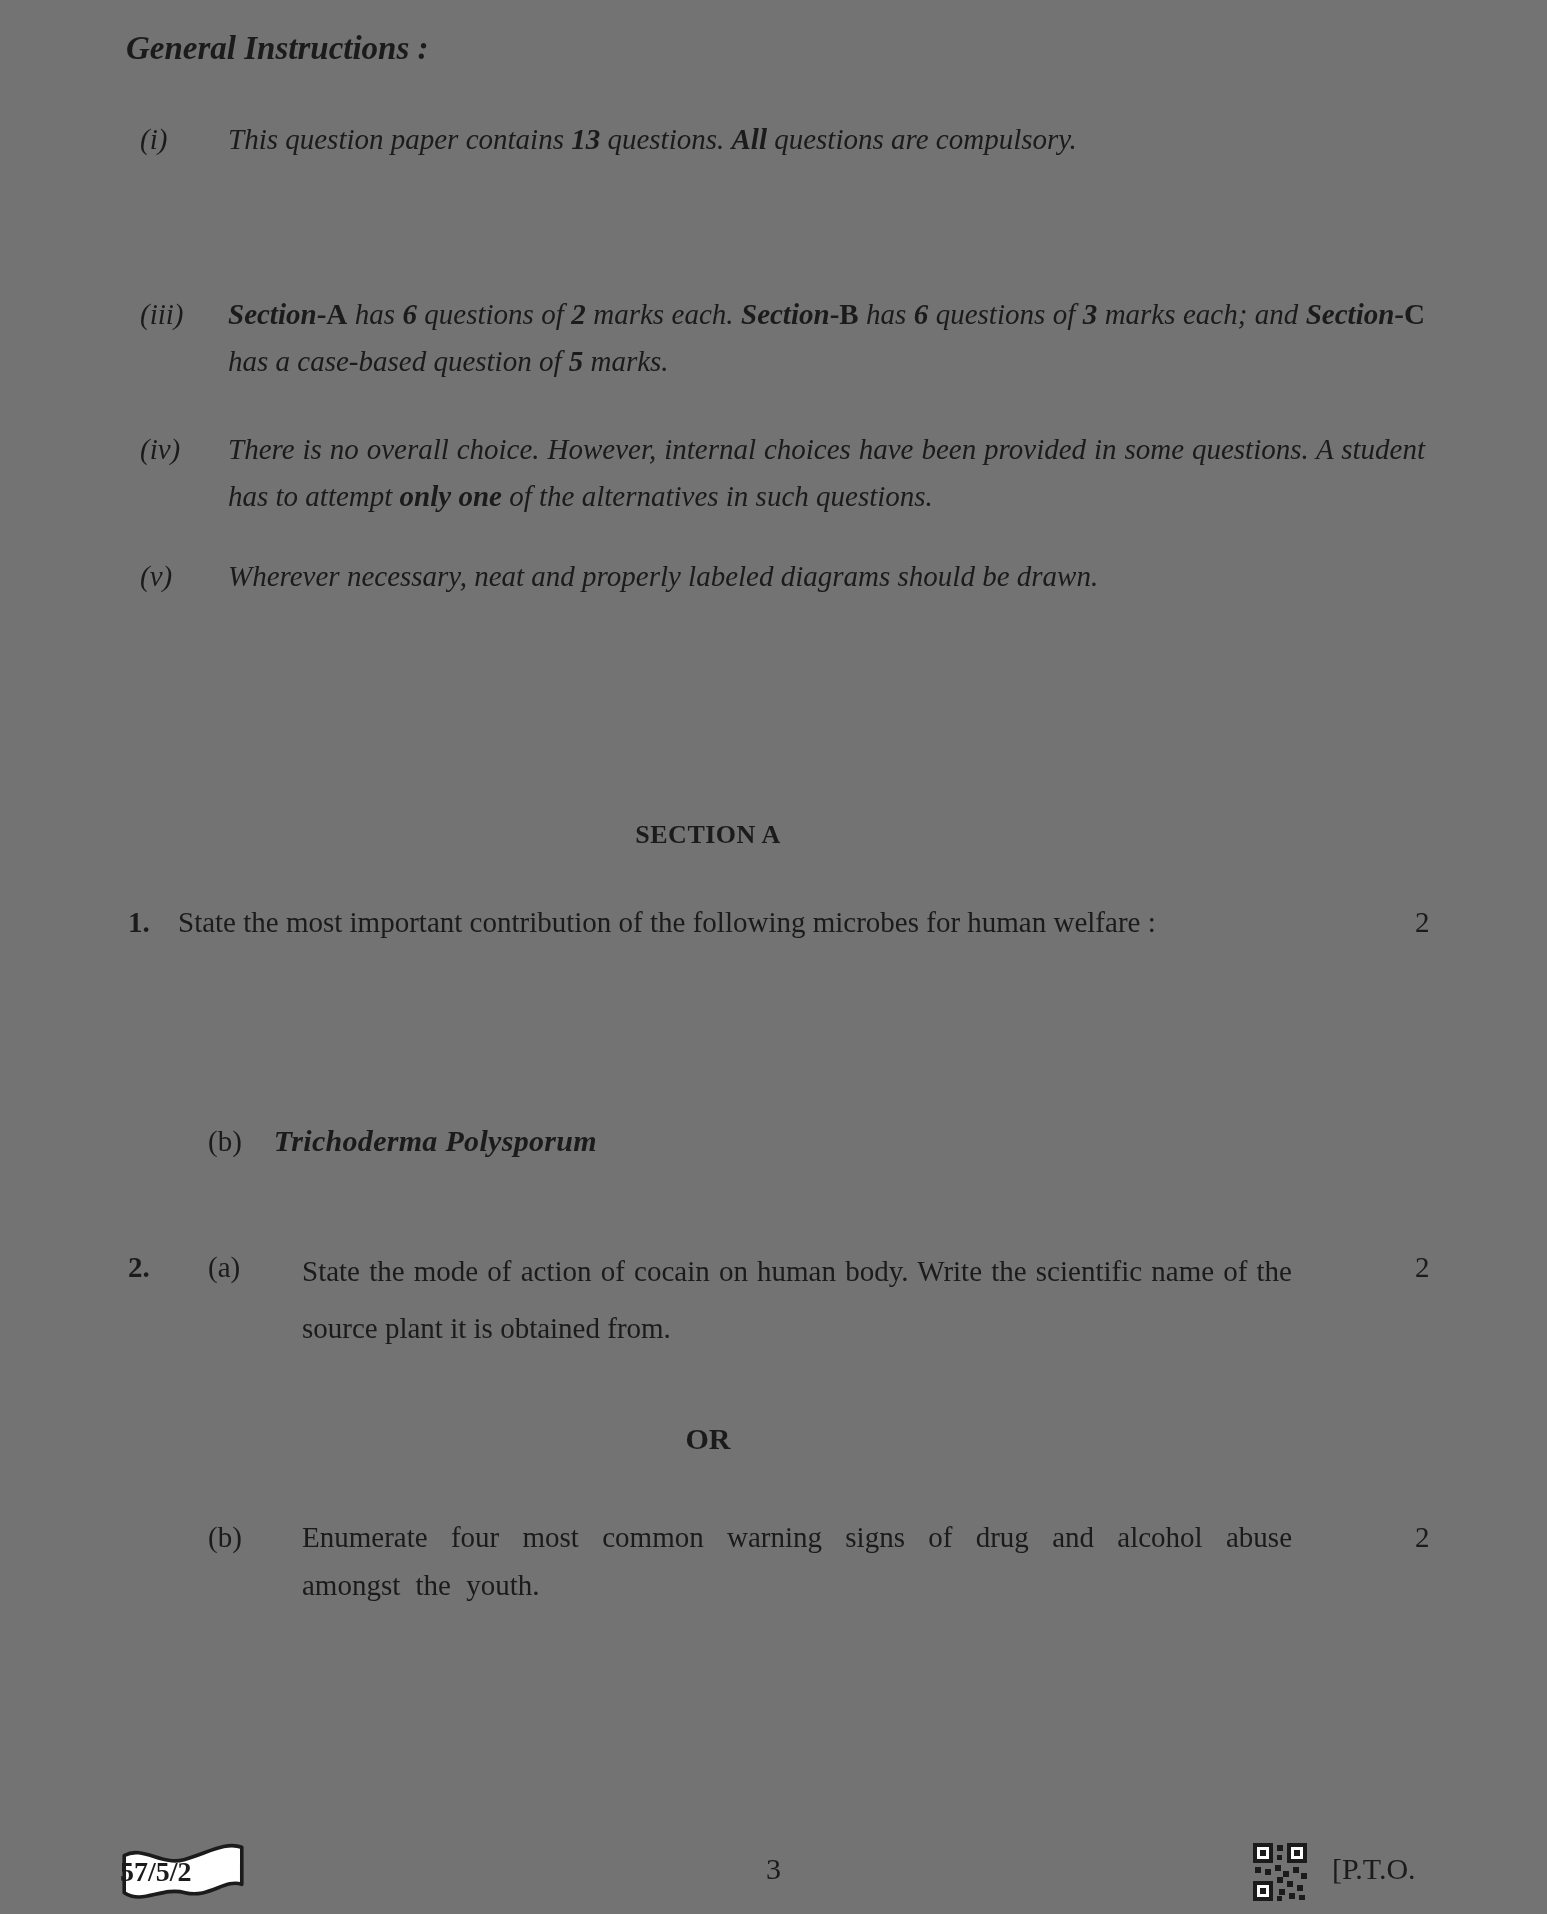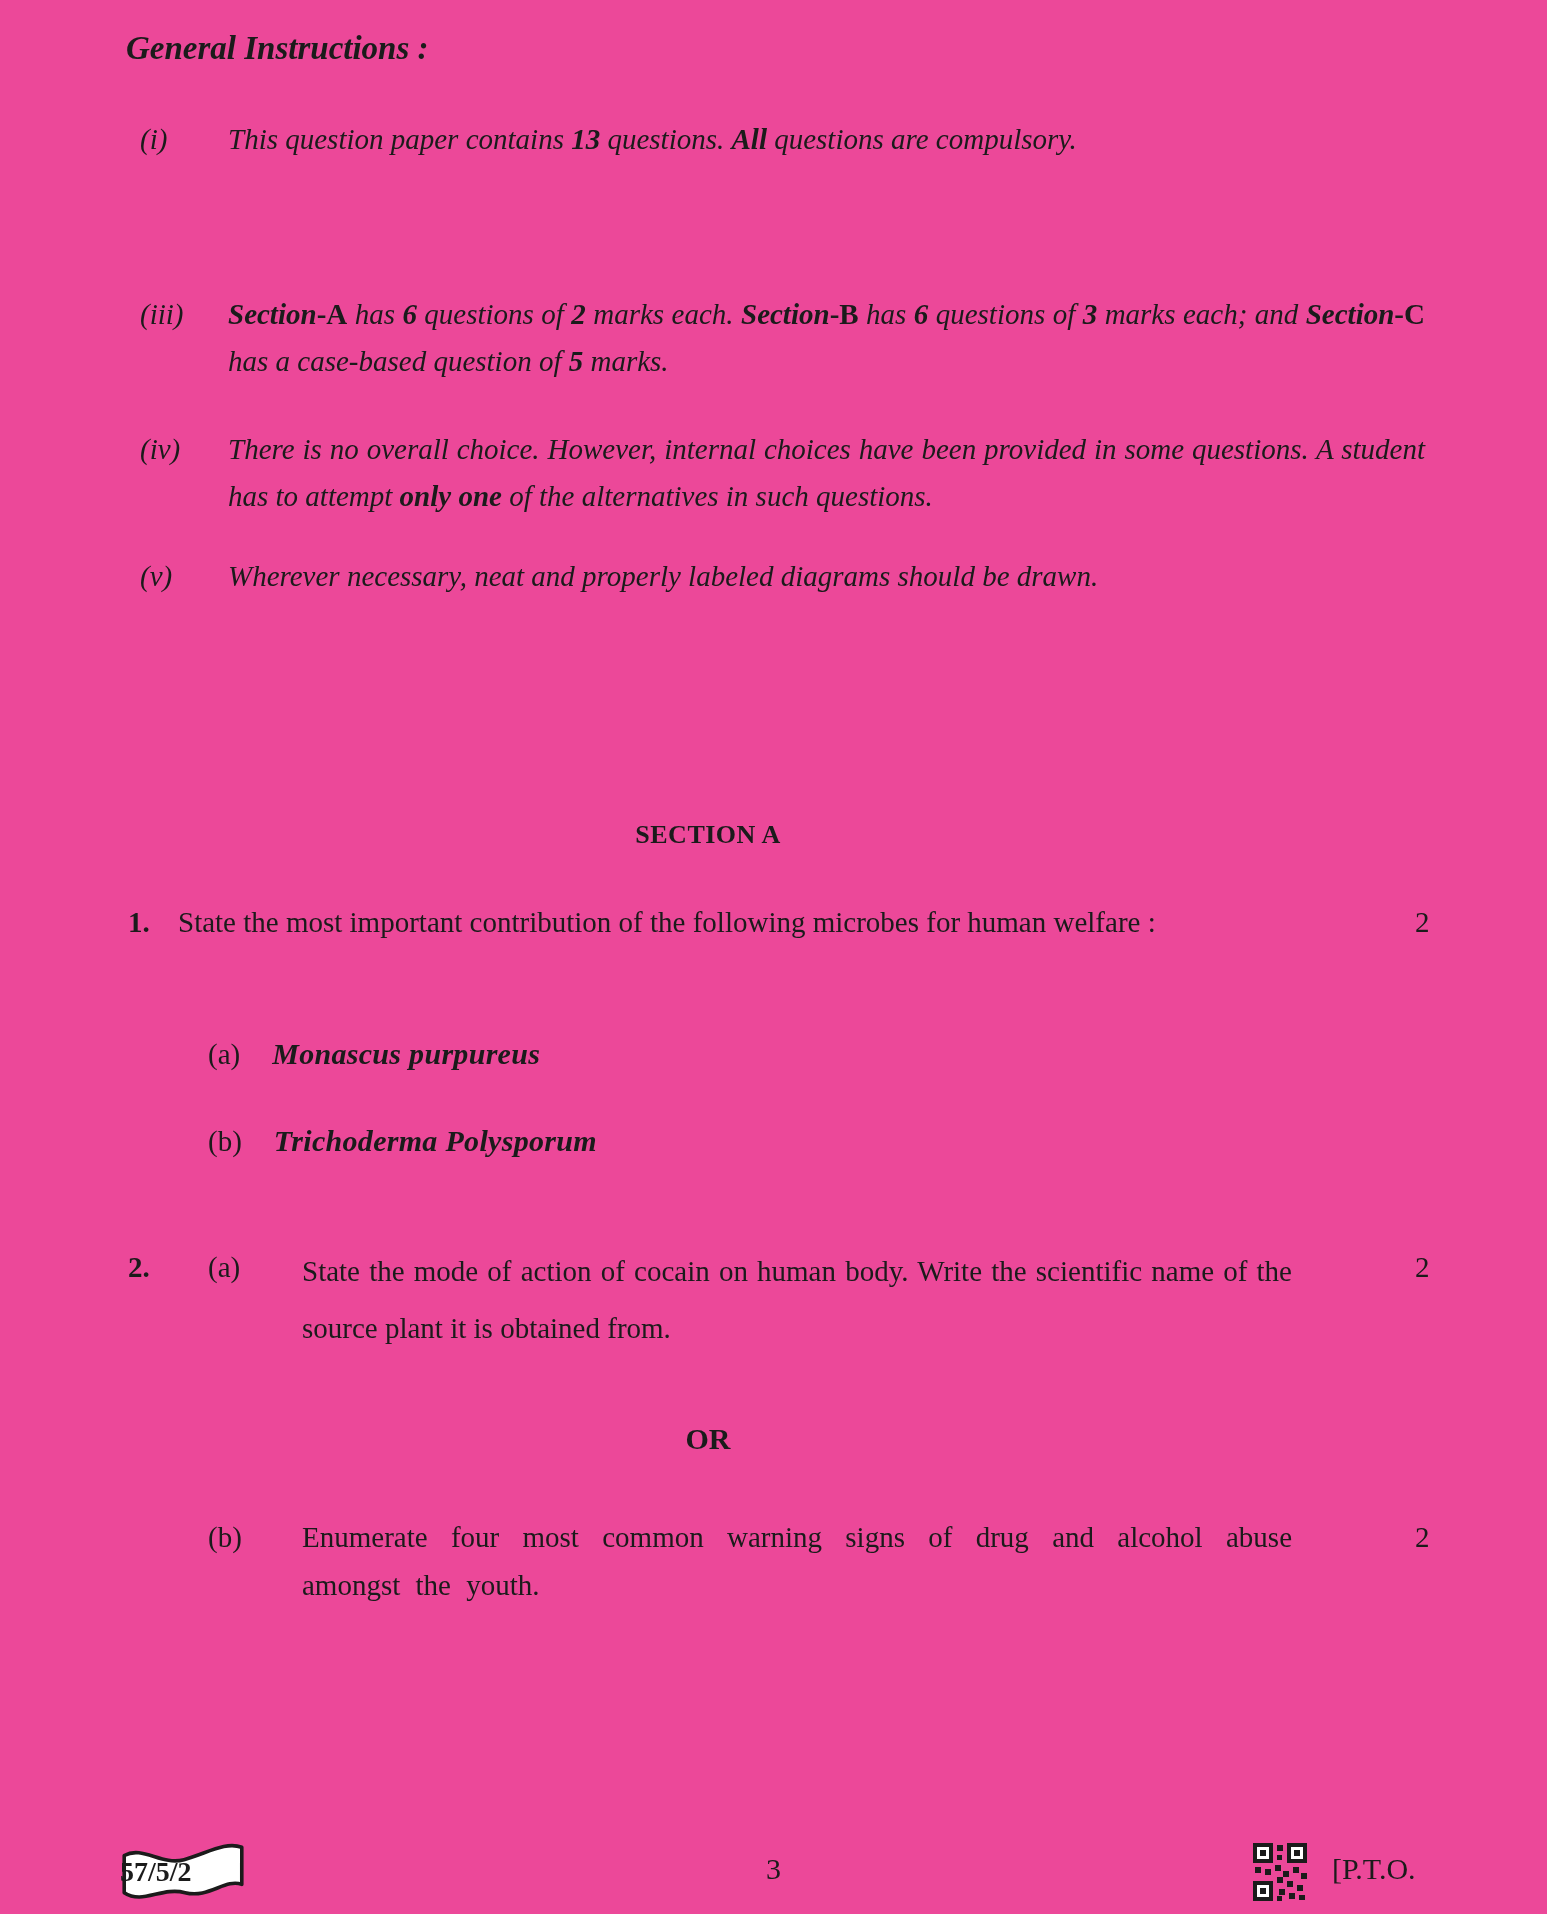--- a/index.html
+++ b/index.html
@@ -1,20 +1,20 @@
 <!DOCTYPE html>
 <html><head>
 <meta charset="utf-8">
 <style>
   html,body { margin:0; padding:0; background:#e8e8e8; }
   .page {
     position:relative;
     width:1547px; height:1914px;
     margin:0 auto;
-    background:#ec4899;
+    background:#737373;
     font-family:"Liberation Serif","DejaVu Serif",serif;
     color:#1b1b1b;
     overflow:hidden;
   }
   .gi-heading {
     position:absolute; left:126px; top:30px;
     font-size:33px; font-weight:bold; font-style:italic;
   }
   .inst { position:absolute; left:140px; width:1285px; }
   .inst .num {
@@ -93,24 +93,20 @@
   </div>
 
   <div class="section-heading">SECTION A</div>
 
   <div class="qblock q1" style="top:898px;">
     <span class="qnum">1.</span>
     <div class="qbody">State the most important contribution of the following microbes for human welfare :</div>
     <span class="marks">2</span>
   </div>
 
-  <div class="part-row" style="top:1030px;">
-    <span class="plabel">(a)</span>
-    <span class="species">Monascus purpureus</span>
-  </div>
 
   <div class="part-row" style="top:1117px;">
     <span class="plabel">(b)</span>
     <span class="species">Trichoderma Polysporum</span>
   </div>
 
   <div class="qblock q2a" style="top:1243px;">
     <span class="qnum">2.</span>
     <span class="plabel" style="left:80px; top:0;">(a)</span>
     <div class="qbody">State the mode of action of cocain on human body. Write the scientific name of the source plant it is obtained from.</div>

